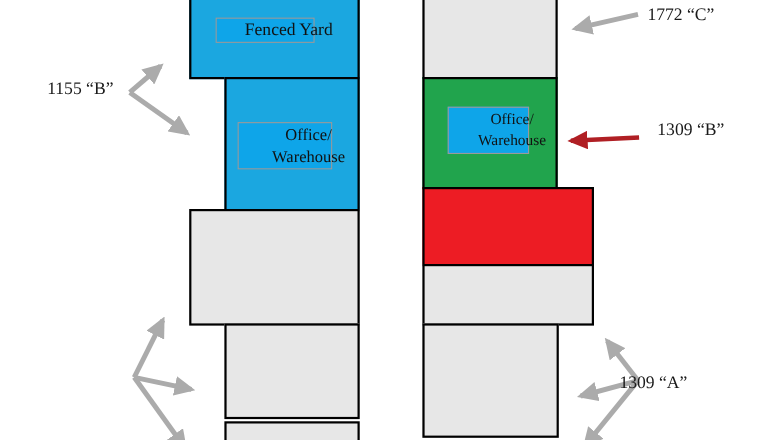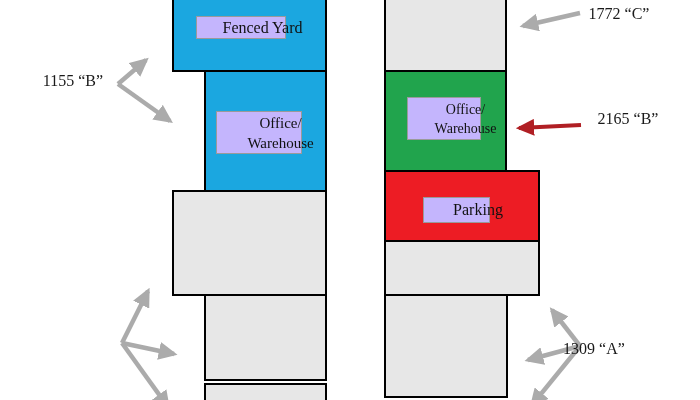--- a/index.html
+++ b/index.html
@@ -6,21 +6,21 @@
   .stage{
     position:relative;width:700px;height:400px;background:#ffffff;
     overflow:hidden;font-family:"Liberation Serif","DejaVu Serif",serif;
   }
   .block{position:absolute;box-sizing:border-box;border:2px solid #000;}
   .blk-gray{background:#e7e7e7;}
   .blk-blue{background:#1ba7e0;}
   .blk-green{background:#21a44d;}
   .blk-red{background:#ed1c24;}
   .tagbox{
-    position:absolute;box-sizing:border-box;background:#c4b5fd;
+    position:absolute;box-sizing:border-box;background:#0ea5e9;
     border:1px solid #9a9a9a;display:flex;flex-direction:column;
     align-items:center;justify-content:center;text-align:center;
     color:#111;z-index:6;padding-left:43px;
   }
   .tagbox .ln{white-space:nowrap;}
   .note{
     position:absolute;color:#1a1a1a;text-align:center;z-index:6;
     font-size:16px;line-height:19px;white-space:nowrap;
   }
   svg.arrows{position:absolute;left:0;top:0;z-index:5;pointer-events:none;}
@@ -49,30 +49,27 @@
   <div class="tagbox" style="left:216px;top:111px;width:86px;height:43px;font-size:15px;line-height:20px;">
     <span class="ln">Office/</span>
     <span class="ln">Warehouse</span>
   </div>
 
   <div class="tagbox" style="left:407px;top:97px;width:74px;height:43px;font-size:14px;line-height:19px;">
     <span class="ln">Office/</span>
     <span class="ln">Warehouse</span>
   </div>
 
-  <div class="tagbox" style="left:423px;top:197px;width:67px;height:26px;font-size:16px;">
-    <span class="ln">Parking</span>
-  </div>
 
   <div class="note" style="left:30px;top:71px;width:86px;">1155 “B”</div>
 
   <div class="note" style="left:576px;top:4px;width:86px;">1772 “C”</div>
 
   <div class="note" style="left:577px;top:109px;width:102px;">
-    <div>2165 “B”</div>
+    <div>1309 “B”</div>
   </div>
 
 
   <div class="note" style="left:551px;top:339px;width:86px;">1309 “A”</div>
 
   <svg class="arrows" width="700" height="400" viewBox="0 0 700 400">
     <defs>
       <marker id="ah-gray" markerWidth="4.2" markerHeight="4" refX="3.4" refY="2" orient="auto">
         <path d="M0,0 L4.2,2 L0,4 Z" fill="#ababab"></path>
       </marker>

